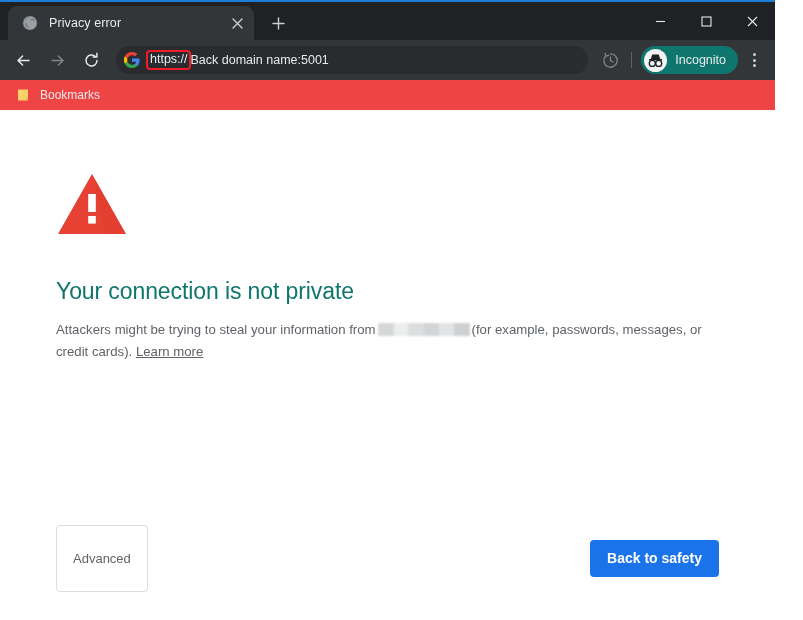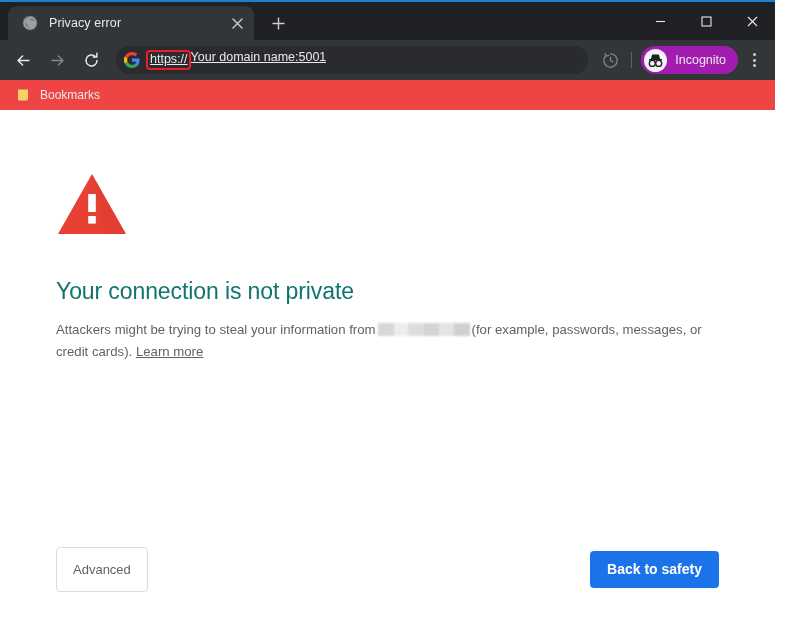--- a/index.html
+++ b/index.html
@@ -141,27 +141,26 @@
   }
   .omnibox-icon {
     width: 16px;
     height: 16px;
     flex: none;
     margin-right: 6px;
     display: block;
   }
   .url-wrap {
     display: flex;
-    align-items: flex-start;
+    align-items: center;
     font-size: 12.5px;
     color: #e8eaed;
     white-space: nowrap;
     overflow: hidden;
     min-width: 0;
-    text-decoration: underline;
   }
   .url-scheme {
     color: #e8eaed;
     border: 2px solid #ee1c25;
     border-radius: 4px;
     padding: 0px 1px 1px 2px;
     line-height: 15px;
     box-sizing: border-box;
     position: relative;
     z-index: 2;
@@ -187,21 +186,21 @@
   }
   .tb-sep {
     width: 1px;
     height: 16px;
     background: #5f6368;
     margin: 0 9px 0 7px;
     flex: none;
   }
   .incognito-chip {
     height: 28px;
-    background: #a21caf;
+    background: #0f766e;
     border-radius: 14px;
     display: flex;
     align-items: center;
     padding: 0 12px 0 3px;
     box-sizing: border-box;
     flex: none;
     justify-content: space-between;
   }
   .incognito-avatar {
     width: 23px;
@@ -338,21 +337,21 @@
     align-items: center;
     justify-content: space-between;
   }
   .btn-advanced {
     background: #ffffff;
     border: 1px solid #dadce0;
     border-radius: 4px;
     color: #5f6368;
     font-size: 13px;
     font-family: "Liberation Sans", sans-serif;
-    padding: 14px 16px;
+    padding: 25px 16px;
     line-height: 15px;
     cursor: pointer;
   }
   .btn-safety {
     background: #1a73e8;
     border: none;
     border-radius: 4px;
     color: #ffffff;
     font-size: 14px;
     font-weight: bold;
@@ -434,21 +433,21 @@
 
     <div class="omnibox">
       <svg class="omnibox-icon" viewBox="0 0 16 16">
         <path fill="#4285f4" d="M15.5 8.2c0-.6-.05-1.1-.16-1.6H8v3.1h4.2c-.09.75-.58 1.88-1.66 2.63l2.55 1.97c1.5-1.38 2.41-3.42 2.41-6.1z"></path>
         <path fill="#34a853" d="M8 16c2.16 0 3.98-.71 5.3-1.93l-2.55-1.97c-.68.47-1.6.8-2.75.8-2.1 0-3.88-1.38-4.52-3.3l-2.63 2.03C2.17 14.22 4.87 16 8 16z"></path>
         <path fill="#fbbc05" d="M3.48 9.6a4.84 4.84 0 0 1 0-3.2L.85 4.37a8 8 0 0 0 0 7.26L3.48 9.6z"></path>
         <path fill="#ea4335" d="M8 3.18c1.49 0 2.49.64 3.06 1.18l2.24-2.18C11.97.79 10.16 0 8 0 4.87 0 2.17 1.78.85 4.37L3.48 6.4C4.12 4.48 5.9 3.18 8 3.18z"></path>
       </svg>
       <span class="url-wrap">
         <span class="url-scheme">https://</span>
-          <span class="url-host">Your domain name:5001</span>
+          <span class="url-host">Back domain name:5001</span>
       </span>
     </div>
 
     <div class="toolbar-right">
       <div class="toolbar-icon-btn">
         <svg width="17" height="17" viewBox="0 0 17 17">
           <path d="M8.5 1.8 a6.7 6.7 0 1 1 -4.7 1.95" fill="none" stroke="#80868b" stroke-width="1.3" stroke-linecap="round"></path>
           <path d="M3.0 1.4 L3.9 4.2 L6.7 3.3" fill="none" stroke="#80868b" stroke-width="1.3" stroke-linecap="round" stroke-linejoin="round"></path>
           <path d="M8.5 5 L8.5 8.6 L11 10" fill="none" stroke="#80868b" stroke-width="1.2" stroke-linecap="round"></path>
         </svg>

